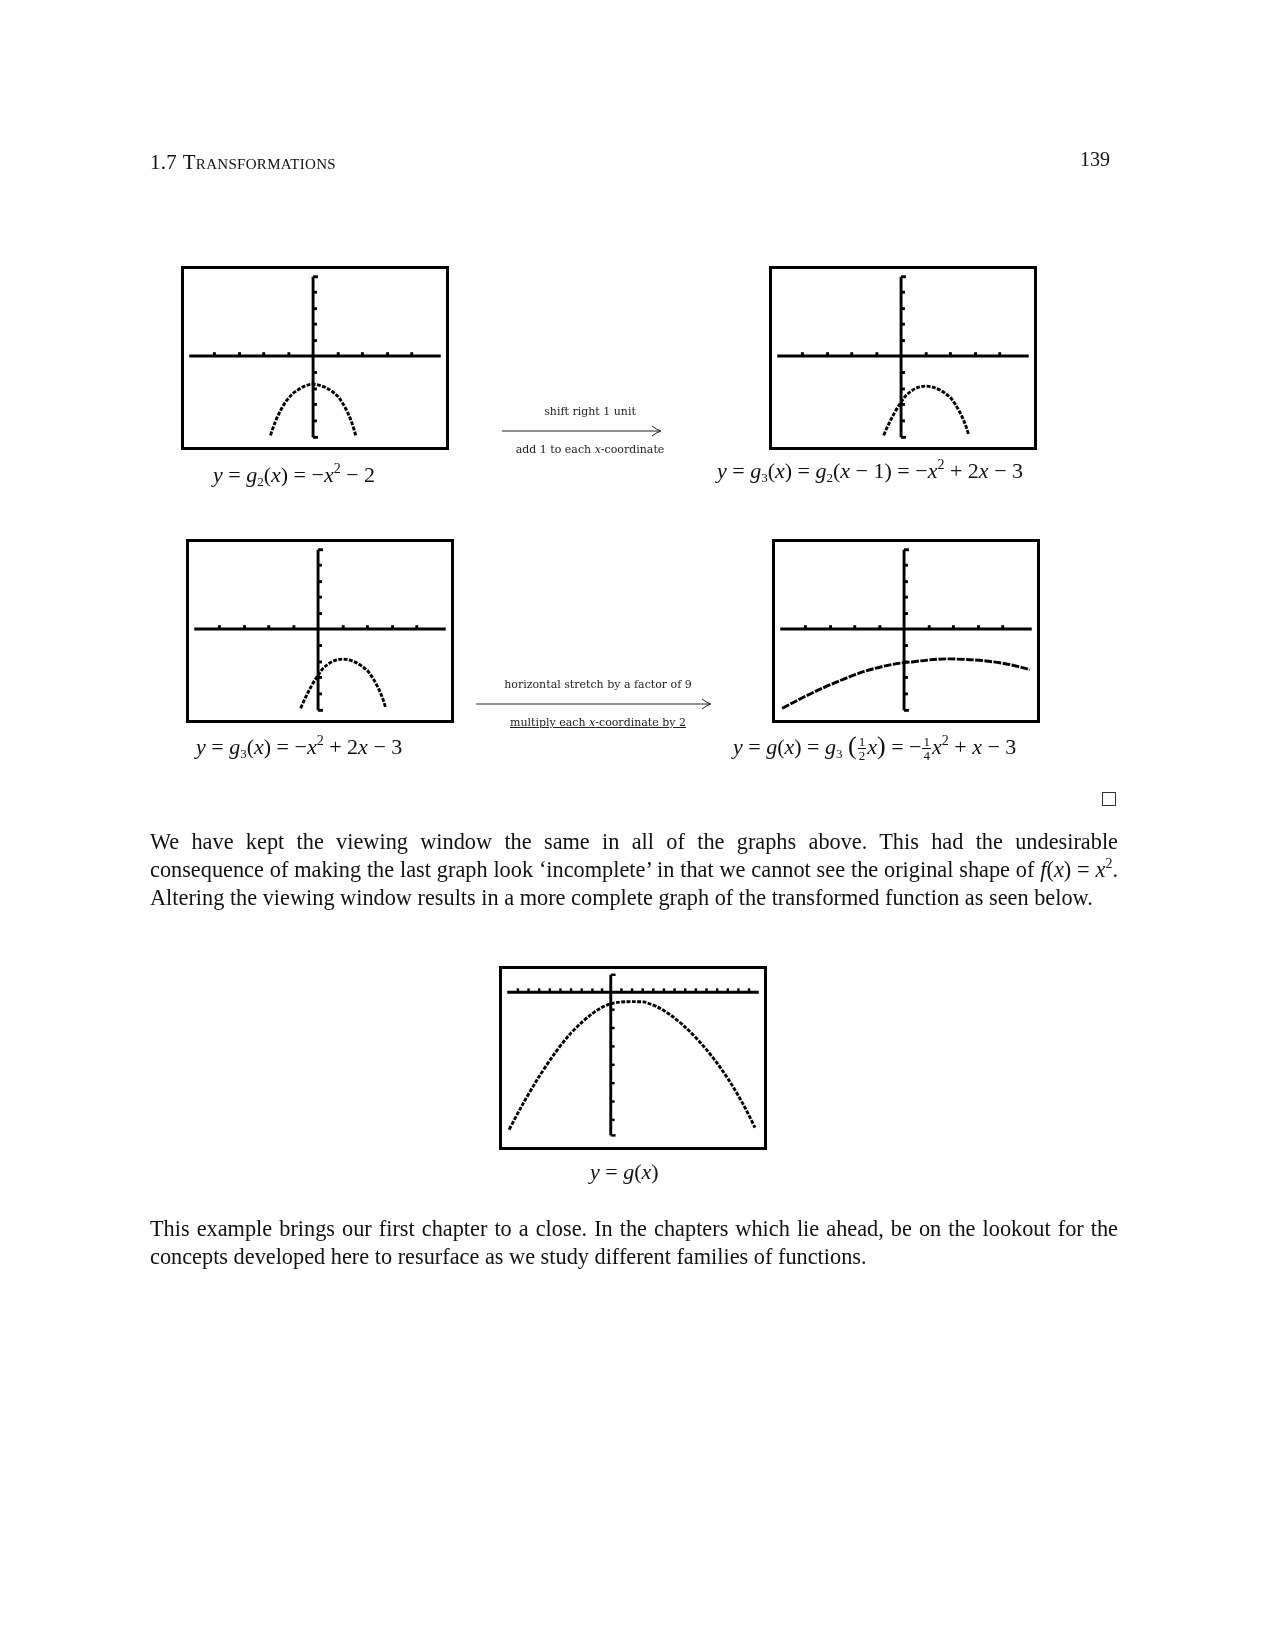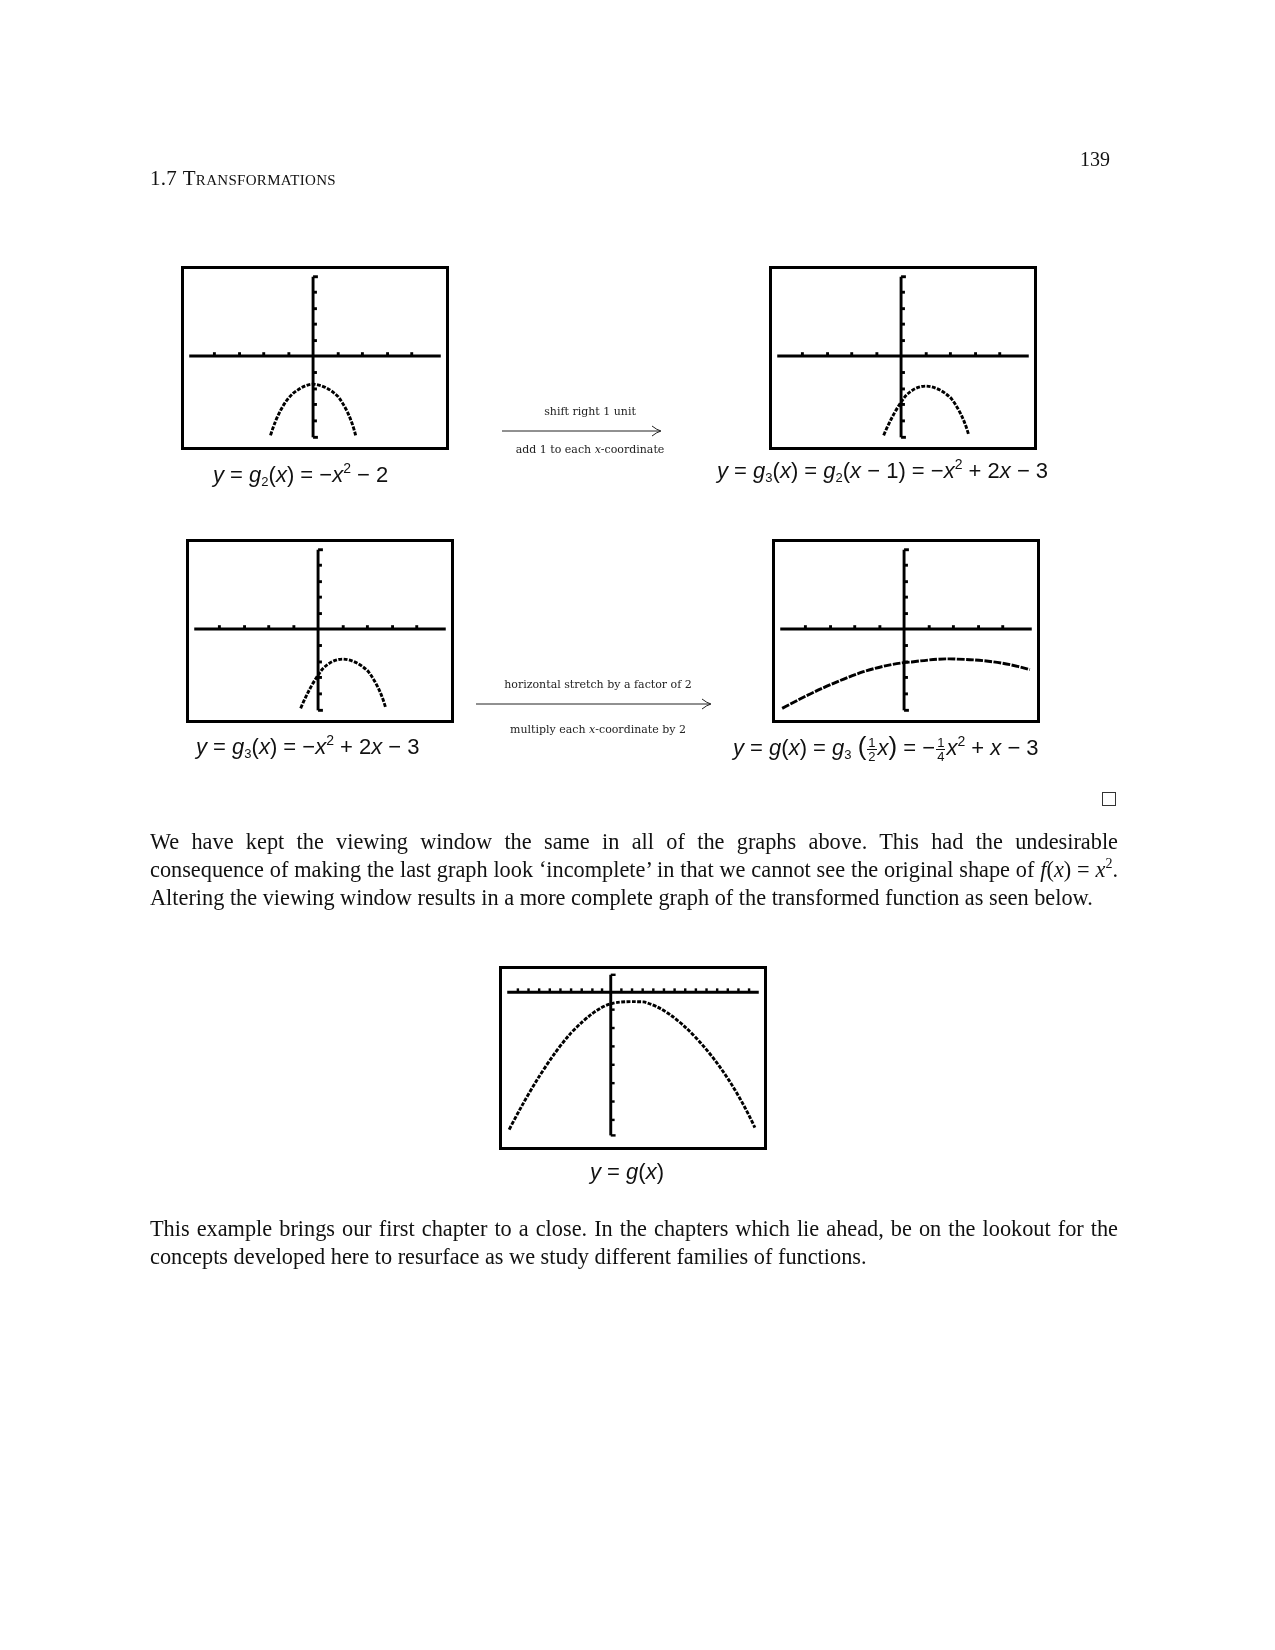--- a/index.html
+++ b/index.html
@@ -1,23 +1,23 @@
 <!DOCTYPE html>
 <html><head>
 <meta charset="utf-8">
 <style>
   html,body{margin:0;padding:0;background:#fff;}
   body{width:1275px;height:1650px;position:relative;overflow:hidden;font-family:"DejaVu Serif","Liberation Serif",serif;color:#111;}
   .abs{position:absolute;}
-  .header-left{left:150px;top:166px;font-size:21px;letter-spacing:0.3px;font-family:"Liberation Serif",serif;}
+  .header-left{left:150px;top:150px;font-size:21px;letter-spacing:0.3px;font-family:"Liberation Serif",serif;}
   .header-left .sc{font-variant:small-caps;}
   .header-right{left:1080px;top:148px;font-size:20px;font-family:"Liberation Serif",serif;}
   .screen{position:absolute;border:3px solid #000;background:#fff;box-sizing:border-box;}
   .screen svg{position:absolute;left:0;top:0;width:100%;height:100%;}
-  .caption{position:absolute;font-size:22px;font-family:Liberation Sans, sans-serif;font-style:normal;white-space:nowrap;}
+  .caption{position:absolute;font-size:22px;font-family:Liberation Serif, serif;font-style:normal;white-space:nowrap;}
   .caption i{font-style:italic;}
   .arrow-block{position:absolute;text-align:center;font-family:"DejaVu Serif",serif;font-size:11px;color:#222;white-space:nowrap;}
   .arrow-line{position:relative;height:14px;}
   .arrow-line svg{position:absolute;left:0;top:0;}
   .para{position:absolute;left:150px;width:968px;font-family:"Liberation Serif",serif;font-size:22.3px;line-height:27.8px;text-align:justify;}
   .qed{position:absolute;left:1102px;top:792px;width:14px;height:14px;border:1.3px solid #333;box-sizing:border-box;}
   sup{font-size:14px;vertical-align:9px;line-height:0;}
   sub{font-size:13px;vertical-align:-4px;line-height:0;}
   .frac{display:inline-block;vertical-align:middle;text-align:center;font-size:13px;line-height:13px;margin:0 1px;}
   .frac span{display:block;}
@@ -136,28 +136,28 @@
         <line x1="132" y1="174" x2="137" y2="174"></line>
     </g>
     <path d="M114,172 Q124,148 136,132 Q146,121 158,121 Q172,122 184,134 Q196,150 202,172" stroke="#000" stroke-width="3" fill="none" stroke-dasharray="4,1.5"></path>
   </svg>
 </div>
 <div class="caption" style="left:196px;top:734px;">
   <i>y</i> = <i>g</i><sub>3</sub>(<i>x</i>) = −<i>x</i><sup>2</sup> + 2<i>x</i> − 3
 </div>
 
 <div class="arrow-block" style="left:474px;top:678px;width:248px;">
-  <div style="margin-bottom:6px;">horizontal stretch by a factor of 2</div>
+  <div style="margin-bottom:6px;">horizontal stretch by a factor of 9</div>
   <div class="arrow-line">
     <svg width="248" height="14">
         <line x1="2" y1="7" x2="236" y2="7" stroke="#222" stroke-width="1"></line>
         <path d="M228,2 Q233,6 237,7 Q233,8 228,12" stroke="#222" stroke-width="1" fill="none"></path>
       </svg>
   </div>
-  <div style="margin-top:12px;">multiply each <i>x</i>-coordinate by 2</div>
+  <div style="margin-top:5px;text-decoration:underline;">multiply each <i>x</i>-coordinate by 2</div>
 </div>
 
 <div class="screen" style="left:772px;top:539px;width:268px;height:184px;">
   <svg viewBox="0 0 268 184">
     <g stroke="#000" stroke-width="3" fill="none">
       <line x1="4" y1="90" x2="264" y2="90"></line>
       <line x1="132" y1="8" x2="132" y2="174"></line>
     </g>
     <g stroke="#000" stroke-width="3">
       <line x1="30" y1="86" x2="30" y2="90"></line>

